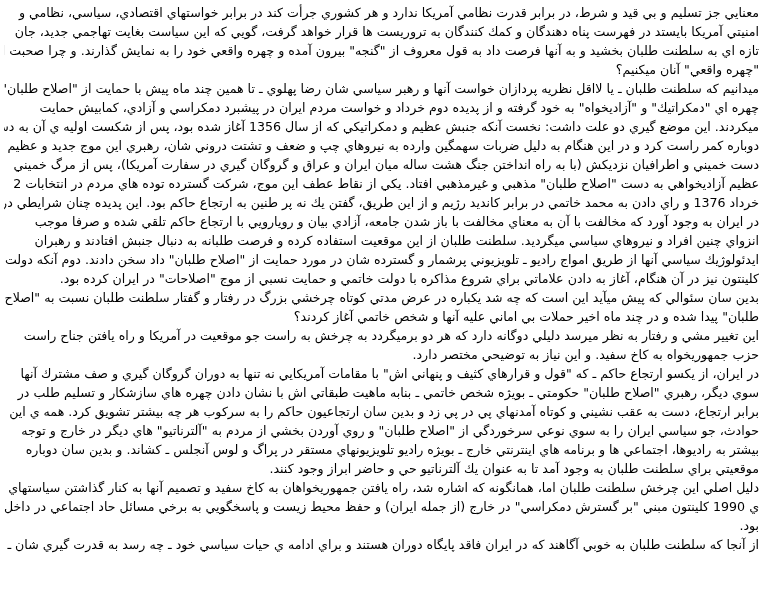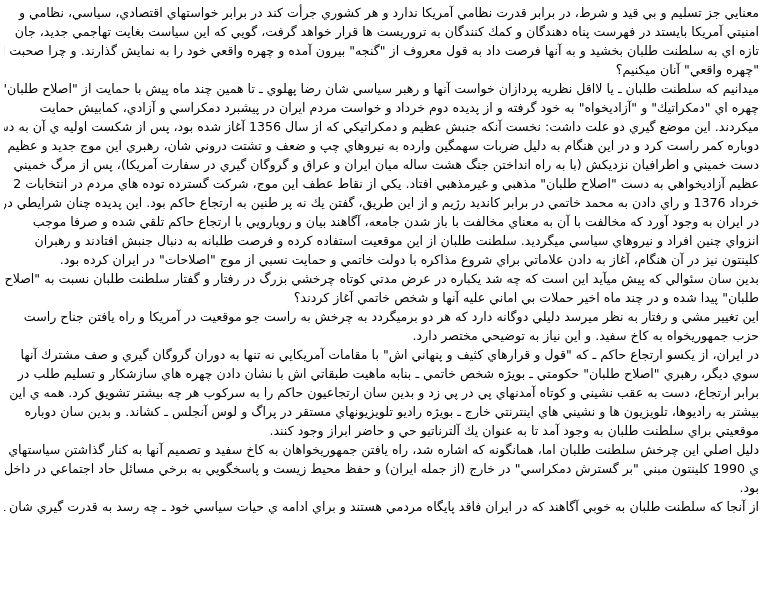--- a/index.html
+++ b/index.html
@@ -37,29 +37,31 @@
   <div class="text-line">امنيتي آمريكا بايستد در فهرست پناه دهندگان و كمك كنندگان به تروريست ها قرار خواهد گرفت، گويي كه اين سياست بغايت تهاجمي جديد، جان</div>
   <div class="text-line">تازه اي به سلطنت طلبان بخشيد و به آنها فرصت داد به قول معروف از "گنجه" بيرون آمده و چهره واقعي خود را به نمايش گذارند. و چرا صحبت از</div>
   <div class="text-line">"چهره واقعي" آنان ميكنيم؟</div>
   <div class="text-line">ميدانيم كه سلطنت طلبان ـ يا لااقل نظريه پردازان خواست آنها و رهبر سياسي شان رضا پهلوي ـ تا همين چند ماه پيش با حمايت از "اصلاح طلبان"</div>
   <div class="text-line">چهره اي "دمكراتيك" و "آزاديخواه" به خود گرفته و از پديده دوم خرداد و خواست مردم ايران در پيشبرد دمكراسي و آزادي، كمابيش حمايت</div>
   <div class="text-line">ميكردند. اين موضع گيري دو علت داشت: نخست آنكه جنبش عظيم و دمكراتيكي كه از سال 1356 آغاز شده بود، پس از شكست اوليه ي آن به دست</div>
   <div class="text-line">دوباره كمر راست كرد و در اين هنگام به دليل ضربات سهمگين وارده به نيروهاي چپ و ضعف و تشتت دروني شان، رهبري اين موج جديد و عظيم</div>
   <div class="text-line">دست خميني و اطرافيان نزديكش (با به راه انداختن جنگ هشت ساله ميان ايران و عراق و گروگان گيري در سفارت آمريكا)، پس از مرگ خميني</div>
   <div class="text-line">عظيم آزاديخواهي به دست "اصلاح طلبان" مذهبي و غيرمذهبي افتاد. يكي از نقاط عطف اين موج، شركت گسترده توده هاي مردم در انتخابات 2</div>
   <div class="text-line">خرداد 1376 و راي دادن به محمد خاتمي در برابر كانديد رژيم و از اين طريق، گفتن يك نه پر طنين به ارتجاع حاكم بود. اين پديده چنان شرايطي در</div>
-  <div class="text-line">در ايران به وجود آورد كه مخالفت با آن به معناي مخالفت با باز شدن جامعه، آگاهند بيان و رويارويي با ارتجاع حاكم تلقي شده و صرفا موجب</div>
+  <div class="text-line">در ايران به وجود آورد كه مخالفت با آن به معناي مخالفت با باز شدن جامعه، آزادي بيان و رويارويي با ارتجاع حاكم تلقي شده و صرفا موجب</div>
   <div class="text-line">انزواي چنين افراد و نيروهاي سياسي ميگرديد. سلطنت طلبان از اين موقعيت استفاده كرده و فرصت طلبانه به دنبال جنبش افتادند و رهبران</div>
+  <div class="text-line">ايدئولوژيك سياسي آنها از طريق امواج راديو ـ تلويزيوني پرشمار و گسترده شان در مورد حمايت از "اصلاح طلبان" داد سخن دادند. دوم آنكه دولت</div>
   <div class="text-line">كلينتون نيز در آن هنگام، آغاز به دادن علاماتي براي شروع مذاكره با دولت خاتمي و حمايت نسبي از موج "اصلاحات" در ايران كرده بود.</div>
   <div class="text-line">بدين سان سئوالي كه پيش ميآيد اين است كه چه شد يكباره در عرض مدتي كوتاه چرخشي بزرگ در رفتار و گفتار سلطنت طلبان نسبت به "اصلاح</div>
   <div class="text-line">طلبان" پيدا شده و در چند ماه اخير حملات بي اماني عليه آنها و شخص خاتمي آغاز كردند؟</div>
   <div class="text-line">اين تغيير مشي و رفتار به نظر ميرسد دليلي دوگانه دارد كه هر دو برميگردد به چرخش به راست جو موقعيت در آمريكا و راه يافتن جناح راست</div>
   <div class="text-line">حزب جمهوريخواه به كاخ سفيد. و اين نياز به توضيحي مختصر دارد.</div>
   <div class="text-line">در ايران، از يكسو ارتجاع حاكم ـ كه "قول و قرارهاي كثيف و پنهاني اش" با مقامات آمريكايي نه تنها به دوران گروگان گيري و صف مشترك آنها</div>
   <div class="text-line">سوي ديگر، رهبري "اصلاح طلبان" حكومتي ـ بويژه شخص خاتمي ـ بنابه ماهيت طبقاتي اش با نشان دادن چهره هاي سازشكار و تسليم طلب در</div>
   <div class="text-line">برابر ارتجاع، دست به عقب نشيني و كوتاه آمدنهاي پي در پي زد و بدين سان ارتجاعيون حاكم را به سركوب هر چه بيشتر تشويق كرد. همه ي اين</div>
-  <div class="text-line">بيشتر به راديوها، تلويزيون ها و نشيني هاي اينترنتي خارج ـ بويژه راديو تلويزيونهاي مستقر در پراگ و لوس آنجلس ـ كشاند. و بدين سان دوباره</div>
+  <div class="text-line">حوادث، جو سياسي ايران را به سوي نوعي سرخوردگي از "اصلاح طلبان" و روي آوردن بخشي از مردم به "آلترناتيو" هاي ديگر در خارج و توجه</div>
+  <div class="text-line">بيشتر به راديوها، اجتماعي ها و برنامه هاي اينترنتي خارج ـ بويژه راديو تلويزيونهاي مستقر در پراگ و لوس آنجلس ـ كشاند. و بدين سان دوباره</div>
   <div class="text-line">موقعيتي براي سلطنت طلبان به وجود آمد تا به عنوان يك آلترناتيو حي و حاضر ابراز وجود كنند.</div>
   <div class="text-line">دليل اصلي اين چرخش سلطنت طلبان اما، همانگونه كه اشاره شد، راه يافتن جمهوريخواهان به كاخ سفيد و تصميم آنها به كنار گذاشتن سياستهاي دهه</div>
   <div class="text-line">ي 1990 كلينتون مبني "بر گسترش دمكراسي" در خارج (از جمله ايران) و حفظ محيط زيست و پاسخگويي به برخي مسائل حاد اجتماعي در داخل</div>
   <div class="text-line">بود.</div>
-  <div class="text-line">از آنجا كه سلطنت طلبان به خوبي آگاهند كه در ايران فاقد پايگاه مردمي هستند و براي ادامه ي حيات سياسي خود ـ چه رسد به قدرت گيري شان ـ</div>
+  <div class="text-line">از آنجا كه سلطنت طلبان به خوبي آگاهند كه در ايران فاقد پايگاه دوران هستند و براي ادامه ي حيات سياسي خود ـ چه رسد به قدرت گيري شان ـ</div>
 </div>
 
 </body></html>

